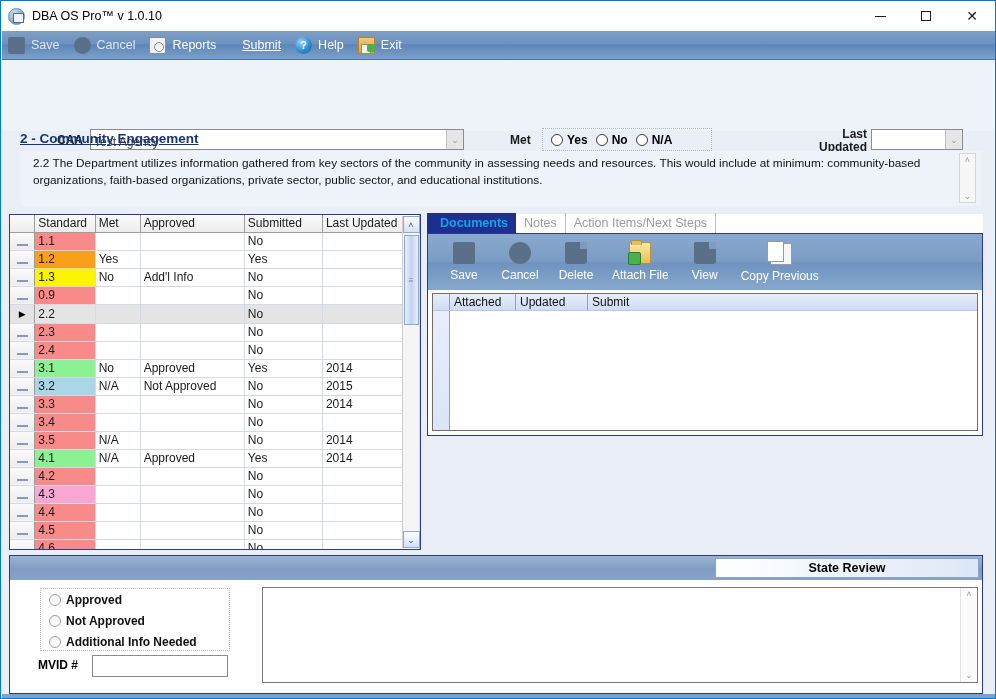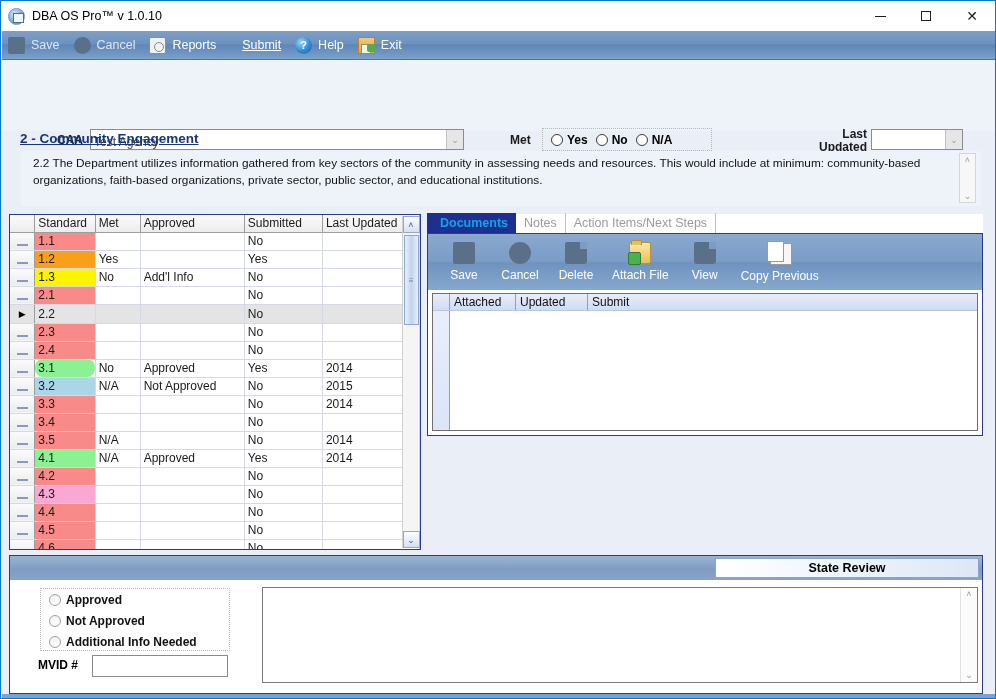--- a/index.html
+++ b/index.html
@@ -460,21 +460,21 @@
             <td class="c-std" style="background: rgb(251, 245, 0);">1.3</td>
             <td class="c-met">No</td>
             <td class="c-app">Add'l Info</td>
             <td class="c-sub">No</td>
             <td class="c-upd"></td>
           </tr>
           <tr>
             <td class="rowhdr">
               <span class="dash"></span>
             </td>
-            <td class="c-std" style="background: rgb(249, 138, 138);">2.1</td>
+            <td class="c-std" style="background: rgb(249, 138, 138);">0.9</td>
             <td class="c-met"></td>
             <td class="c-app"></td>
             <td class="c-sub">No</td>
             <td class="c-upd"></td>
           </tr>
           <tr class="sel">
             <td class="rowhdr"><span class="cursor">▶</span></td>
             <td class="c-std">2.2</td>
             <td class="c-met"></td>
             <td class="c-app"></td>
@@ -498,21 +498,21 @@
             <td class="c-std" style="background: rgb(249, 138, 138);">2.4</td>
             <td class="c-met"></td>
             <td class="c-app"></td>
             <td class="c-sub">No</td>
             <td class="c-upd"></td>
           </tr>
           <tr>
             <td class="rowhdr">
               <span class="dash"></span>
             </td>
-            <td class="c-std" style="background: rgb(140, 241, 147); border-radius: 8px;">3.1</td>
+            <td class="c-std" style="background: rgb(140, 241, 147);">3.1</td>
             <td class="c-met">No</td>
             <td class="c-app">Approved</td>
             <td class="c-sub">Yes</td>
             <td class="c-upd">2014</td>
           </tr>
           <tr>
             <td class="rowhdr">
               <span class="dash"></span>
             </td>
             <td class="c-std" style="background: rgb(170, 214, 232);">3.2</td>

